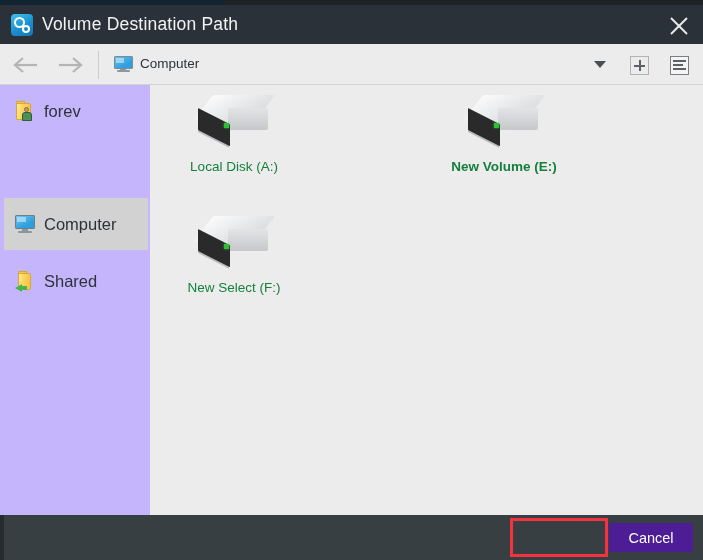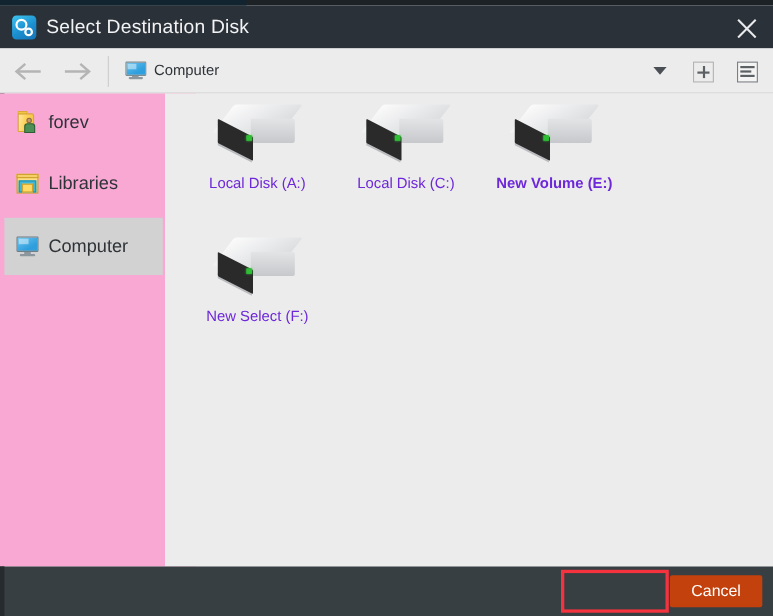--- a/index.html
+++ b/index.html
@@ -189,21 +189,21 @@
     position: absolute; left: 3px;
     height: 2px;
     background: #5c6166;
   }
 
   
   .sidebar {
     position: absolute;
     left: 0; top: 85px;
     width: 178px; height: 430px;
-    background: #f9a8d4;
+    background: #c4b5fd;
     border-right: 1px solid #c9c9c9;
     box-sizing: border-box;
   }
   .side-edge {
     position: absolute;
     left: 0; top: 85px;
     width: 4px; height: 430px;
     background: #1d2227;
   }
   .side-item {
@@ -383,21 +383,21 @@
     background: #b9bbbe;
     transform: skewY(27deg);
     transform-origin: left top;
   }
   .drive-label {
     position: absolute;
     left: 0; top: 70px;
     width: 134px;
     text-align: center;
     font-size: 13.5px;
-    color: #6d28d9;
+    color: #15803d;
     white-space: nowrap;
   }
 
   
   .footer {
     position: absolute;
     left: 0; top: 515px;
     width: 703px; height: 45px;
     background: #383f42;
   }
@@ -414,21 +414,21 @@
     background: #27a03f;
     border: none;
     border-radius: 2px;
     color: #ffffff;
     font-family: "Liberation Sans", sans-serif;
     font-size: 14.5px;
     cursor: pointer;
     padding: 0;
   }
   .btn.ok { left: 517px; background: #27993c; }
-  .btn.cancel { left: 609px; background: #c2410c; }
+  .btn.cancel { left: 609px; background: #4c1d95; }
   .ok-highlight {
     position: absolute;
     left: 510px; top: 518px;
     width: 98px; height: 39px;
     border: 3px solid #f5333f;
     box-sizing: border-box;
     pointer-events: none;
   }
 </style>
 </head>
@@ -438,21 +438,21 @@
 
   <div class="top-strip">
     <div class="top-strip-accent"></div>
   </div>
 
   <div class="titlebar">
     <div class="app-icon">
       <div class="gear-big"></div>
       <div class="gear-small"></div>
     </div>
-    <div class="title-text">Select Destination Disk</div>
+    <div class="title-text">Volume Destination Path</div>
     <div class="close-btn">
       <svg width="18" height="18" viewBox="0 0 18 18" aria-hidden="true">
         <line x1="1" y1="1" x2="17" y2="17" stroke="#e9eaec" stroke-width="1.9"></line>
         <line x1="17" y1="1" x2="1" y2="17" stroke="#e9eaec" stroke-width="1.9"></line>
       </svg>
     </div>
   </div>
 
   <div class="navbar">
     <div class="nav-arrow back">
@@ -498,65 +498,55 @@
     <div class="side-item" style="top:0px;">
       <div class="side-ico">
         <div class="folder-tab"></div>
         <div class="folder"></div>
         <div class="person-body"></div>
         <div class="person-head"></div>
       </div>
       <div class="side-label">forev</div>
     </div>
 
-    <div class="side-item" style="top:56px;">
-      <div class="side-ico">
-        <div class="lib-folder"></div>
-        <div class="lib-folder-top"></div>
-        <div class="lib-book-a"></div>
-        <div class="lib-book-b"></div>
-      </div>
-      <div class="side-label">Libraries</div>
-    </div>
 
     <div class="side-item selected" style="top:113px;">
       <div class="side-ico">
         <div class="mon-screen"></div>
         <div class="mon-stand"></div>
         <div class="mon-base"></div>
       </div>
       <div class="side-label">Computer</div>
     </div>
 
+    <div class="side-item" style="top:170px;">
+      <div class="side-ico">
+        <div class="folder-tab" style="left:4px;"></div>
+        <div class="folder" style="left:4px;width:13px;"></div>
+        <div class="share-arrow"></div>
+        <div class="share-stem"></div>
+      </div>
+      <div class="side-label">Shared</div>
+    </div>
 
   </div>
 
   <div class="content">
 
     <div class="drive-item" style="left:17px; top:4px;">
       <div class="drive-icon">
         <div class="top-face"></div>
         <div class="right-face"></div>
         <div class="shadow-edge"></div>
         <div class="front-face"></div>
         <div class="front-led"></div>
       </div>
       <div class="drive-label">Local Disk (A:)</div>
     </div>
 
-    <div class="drive-item" style="left:152px; top:4px;">
-      <div class="drive-icon">
-        <div class="top-face"></div>
-        <div class="right-face"></div>
-        <div class="shadow-edge"></div>
-        <div class="front-face"></div>
-        <div class="front-led"></div>
-      </div>
-      <div class="drive-label">Local Disk (C:)</div>
-    </div>
 
     <div class="drive-item" style="left:287px; top:4px;font-weight:bold;">
       <div class="drive-icon">
         <div class="top-face"></div>
         <div class="right-face"></div>
         <div class="shadow-edge"></div>
         <div class="front-face"></div>
         <div class="front-led"></div>
       </div>
       <div class="drive-label">New Volume (E:)</div>

